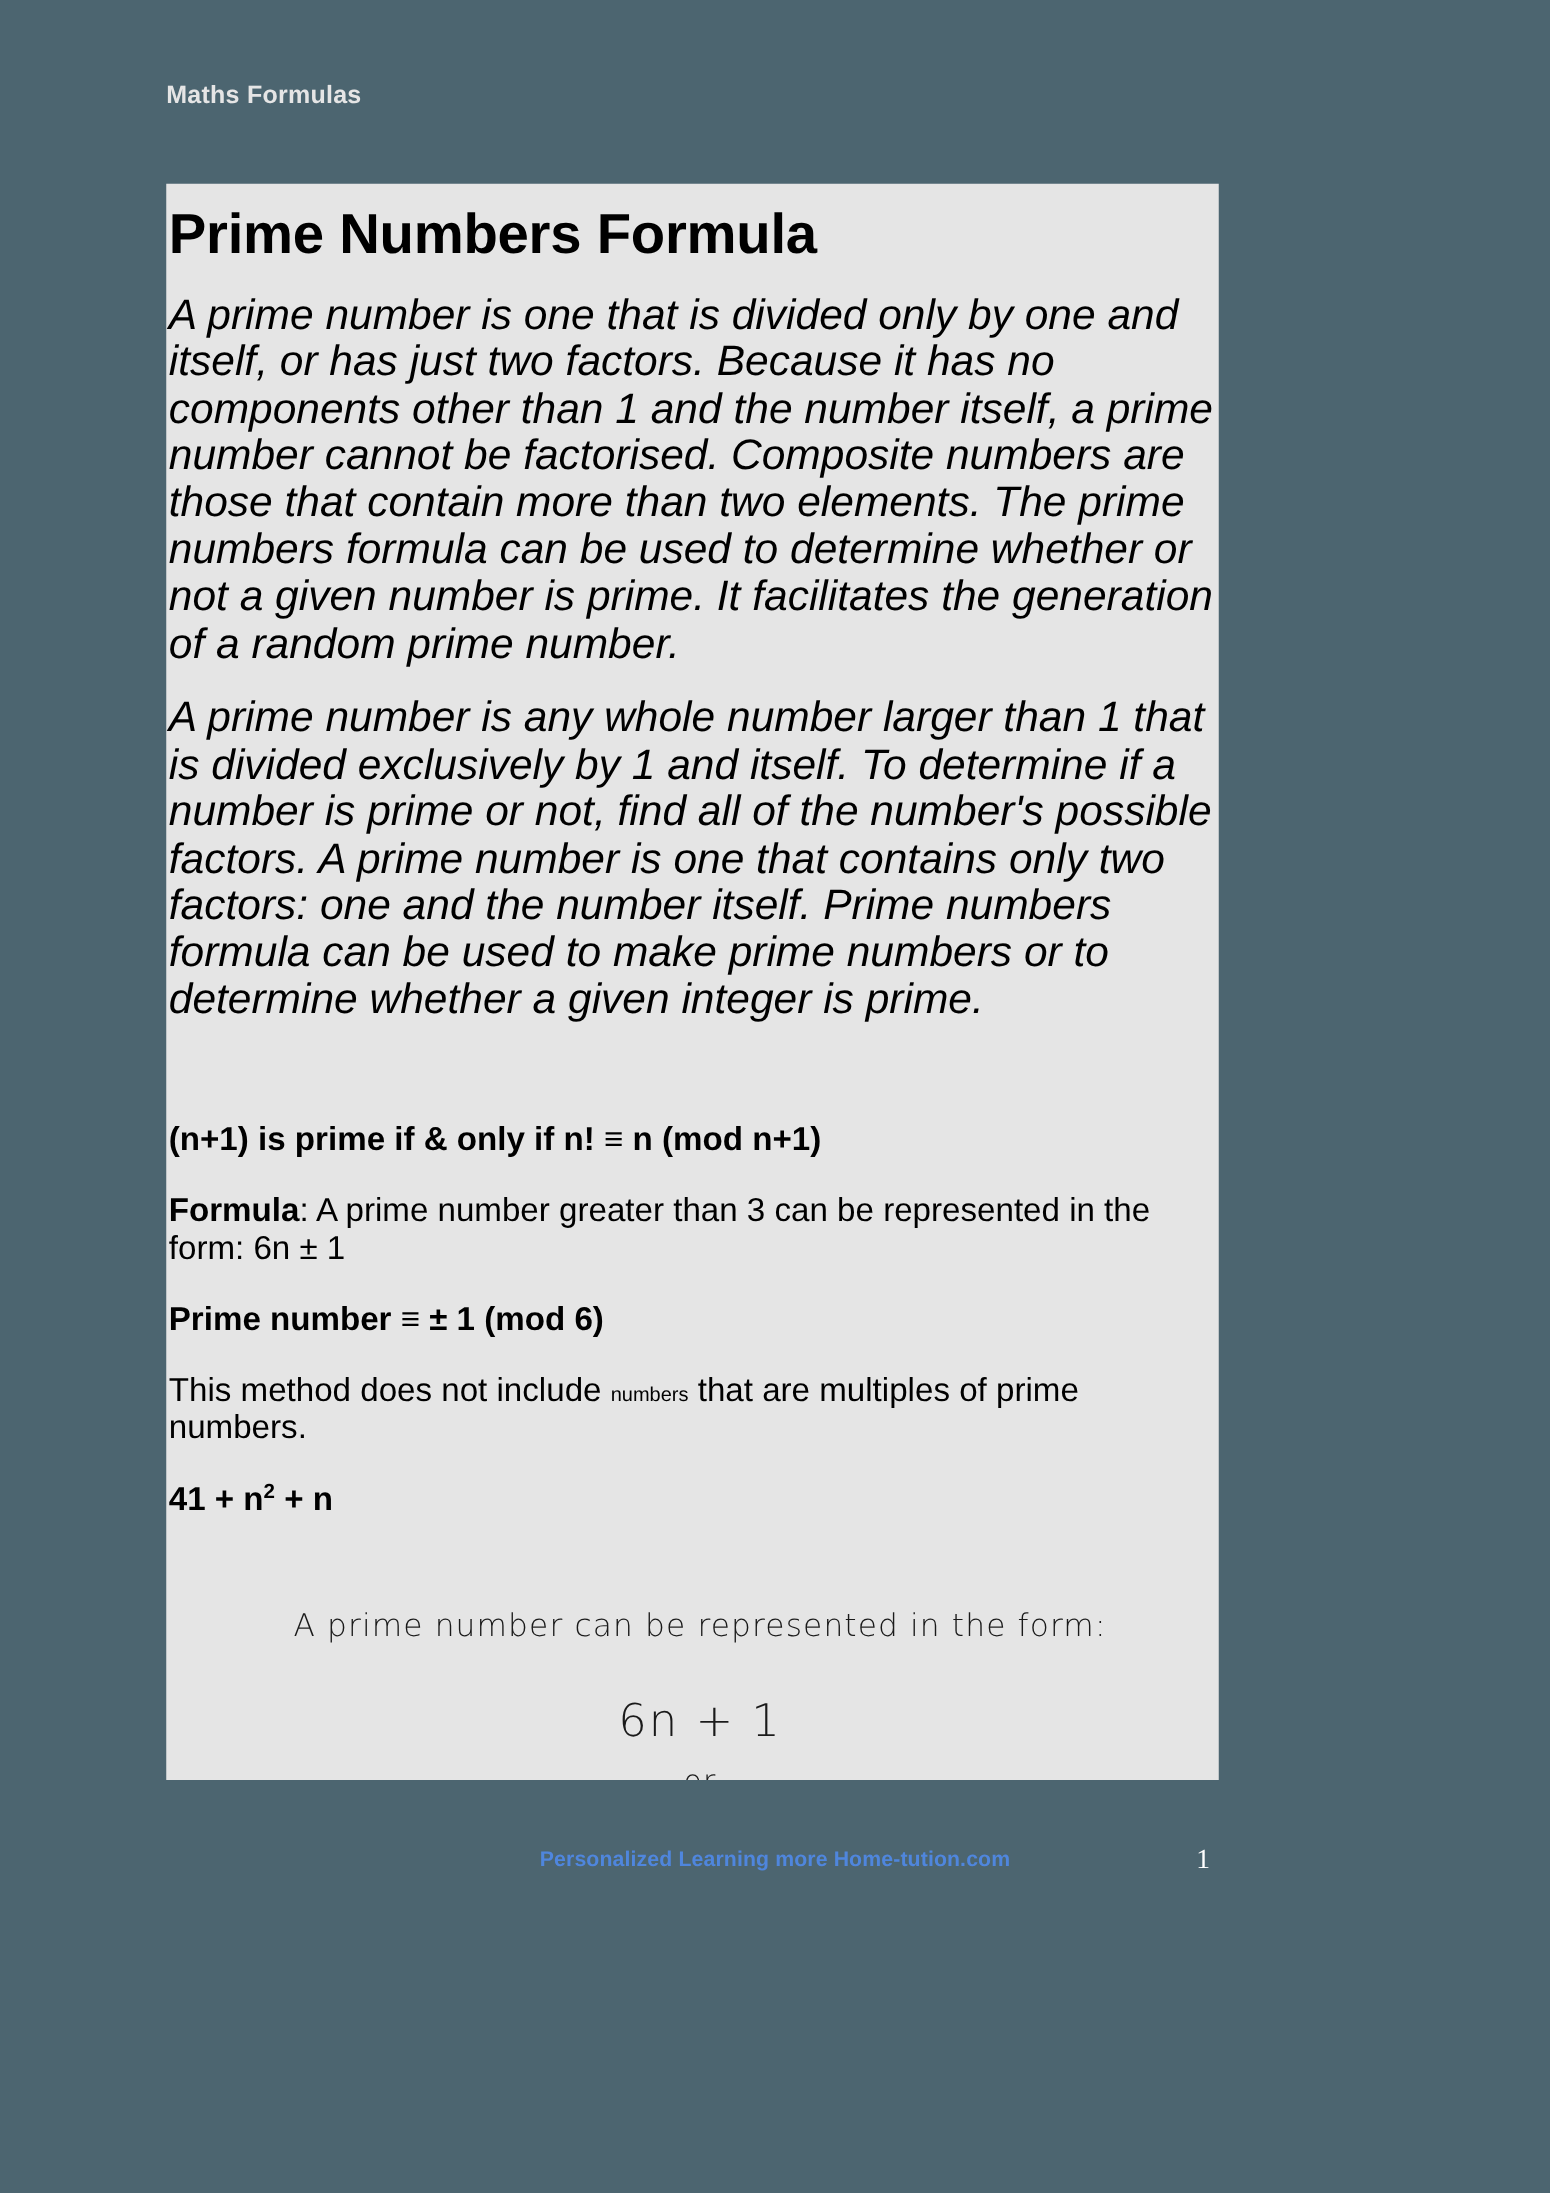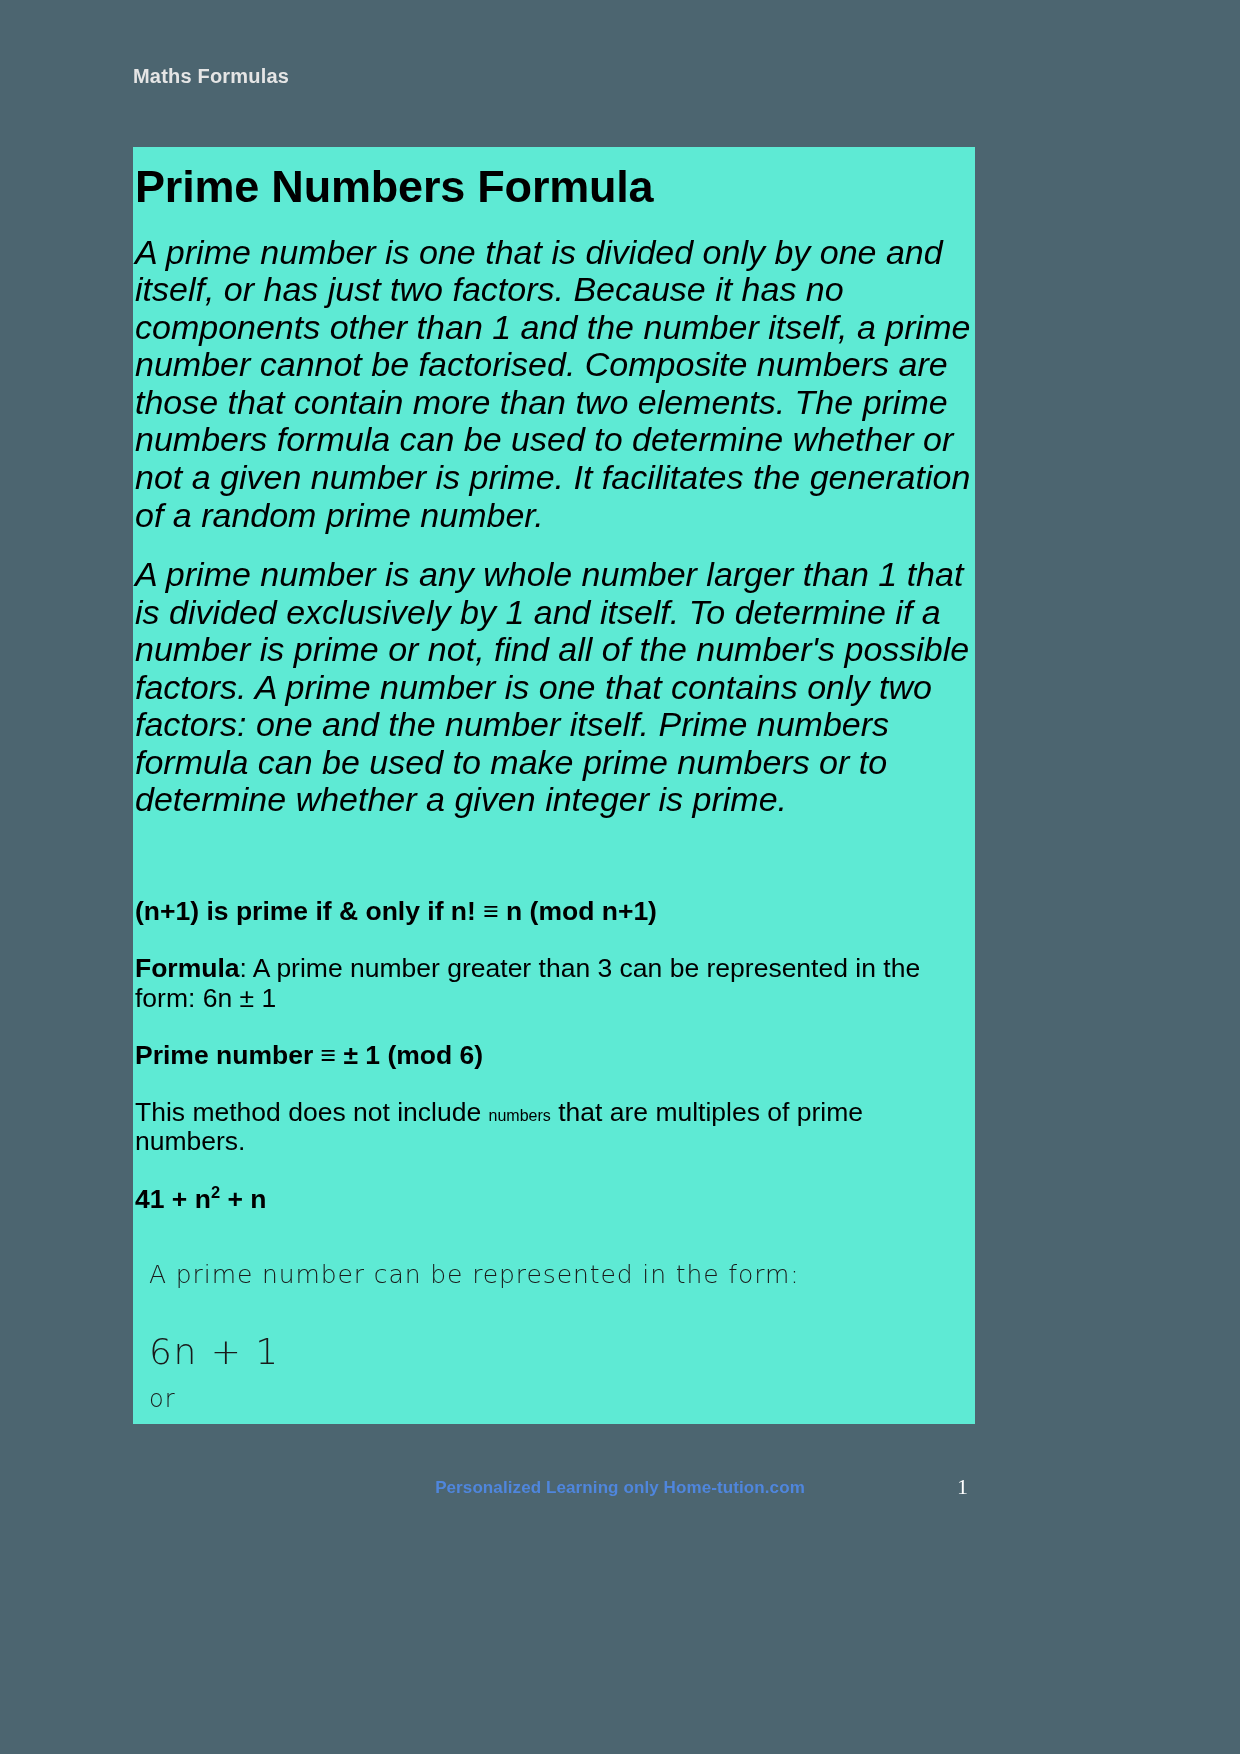--- a/index.html
+++ b/index.html
@@ -27,21 +27,21 @@
     line-height: 1;
   }
 
   
   .sheet {
     position: absolute;
     left: 133px;
     top: 147px;
     width: 842px;
     height: 1277px;
-    background: #5eead4;
+    background: #e5e5e5;
     box-sizing: border-box;
     padding: 16px 0 0 0;
     overflow: hidden;
   }
   .sheet-inner {
     padding: 0 4px 0 2px;
   }
 
   
   .doc-title {
@@ -85,22 +85,22 @@
   }
 
   .sup {
     font-size: 0.62em;
     vertical-align: super;
     line-height: 0;
   }
 
   
   .figure {
-    margin: 46px 0 0 0;
-    text-align: left;
+    margin: 72px 0 0 0;
+    text-align: center;
     color: #1a1a1a;
     font-family: "DejaVu Sans", sans-serif;
     font-weight: 300;
   }
   .figure-caption {
     font-size: 25px;
     letter-spacing: 0.9px;
     margin-bottom: 44px;
     padding-left: 14px;
   }
@@ -174,15 +174,15 @@
 
     <div class="figure">
       <div class="figure-caption">A prime number can be represented in the form:</div>
       <div class="figure-eq">6n + 1</div>
       <div class="figure-or">or</div>
     </div>
 
   </div>
 </div>
 
-<div class="footer-link">Personalized Learning only Home-tution.com</div>
+<div class="footer-link">Personalized Learning more Home-tution.com</div>
 
 <div class="footer-page">1</div>
 
 </body></html>

